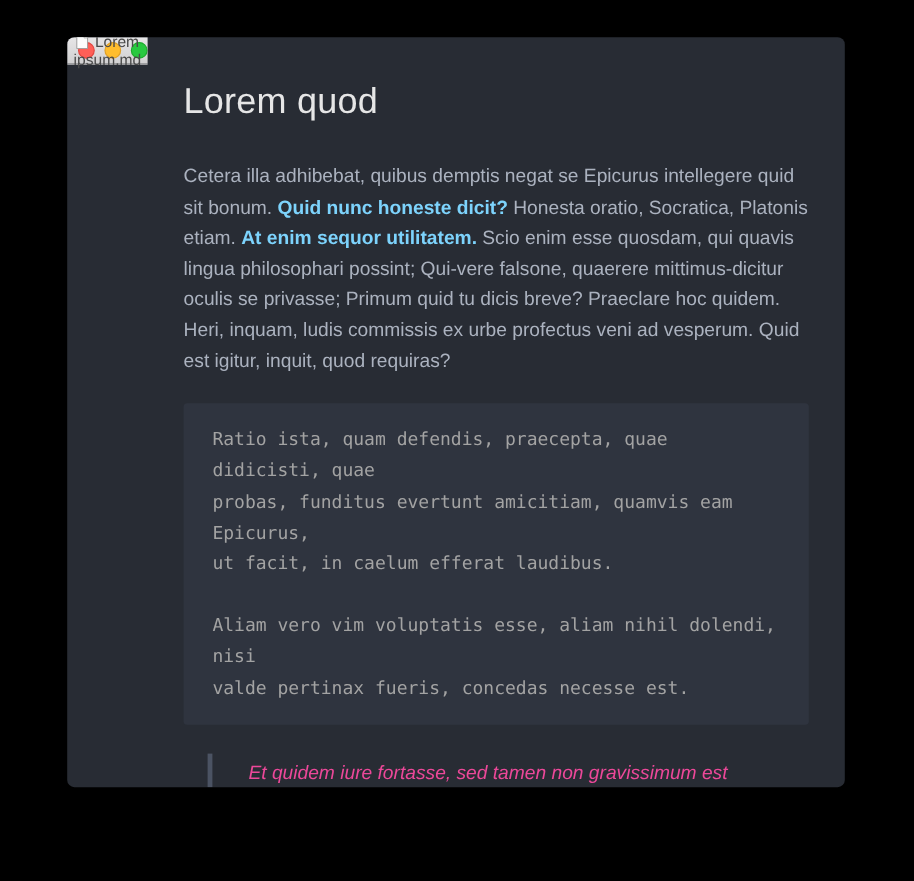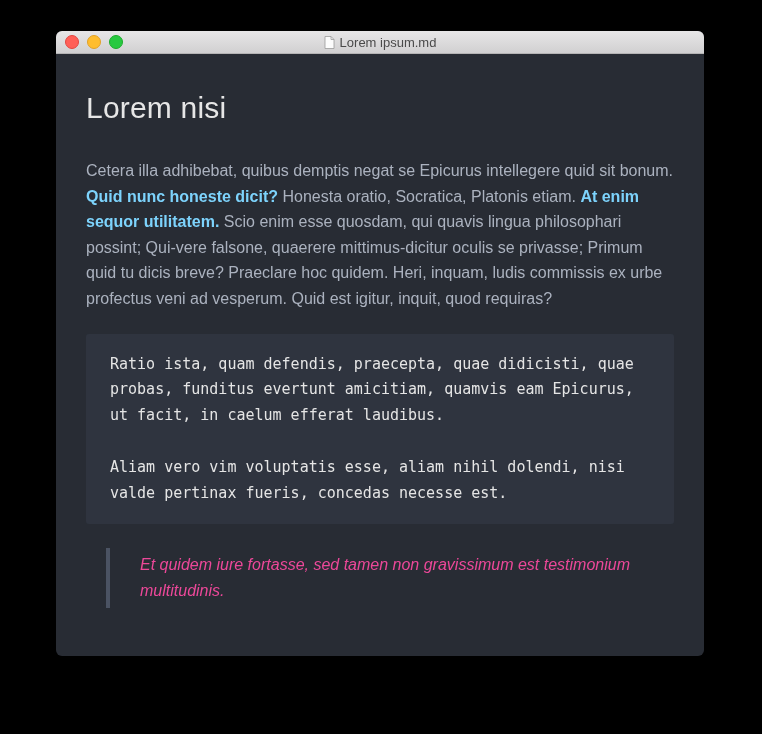--- a/index.html
+++ b/index.html
@@ -15,21 +15,21 @@
     position: absolute;
     left: 56px;
     top: 31px;
     width: 648px;
     height: 625px;
     background: #282C34;
     border-radius: 6px;
     box-shadow: 0 20px 60px rgba(0,0,0,0.6);
     overflow: hidden;
     display: flex;
-    flex-direction: column;
+    flex-direction: row;
   }
   .titlebar {
     height: 22px;
     background: linear-gradient(#e7e6e7, #d1d0d1);
     border-bottom: 1px solid #b5b4b5;
     display: flex;
     align-items: center;
     position: relative;
     flex: 0 0 auto;
   }
@@ -88,21 +88,21 @@
     font-weight: 600;
   }
   pre.code {
     background: #2F343F;
     border-radius: 3px;
     padding: 18px 24px;
     margin: 0 0 24px 0;
     font-family: "SFMono-Regular", Menlo, Consolas, monospace;
     font-size: 15px;
     line-height: 1.72;
-    color: #e5e5e5;
+    color: #a3a3a3;
     white-space: pre-wrap;
     word-wrap: break-word;
   }
   blockquote {
     margin: 0 0 0 20px;
     padding: 4px 0 4px 30px;
     border-left: 4px solid #4B5363;
     color: #ec4899;
     font-style: italic;
     font-size: 16px;
@@ -123,21 +123,21 @@
       <span class="doc-icon">
         <svg width="11" height="13" viewBox="0 0 11 13">
           <path d="M1 0.5 h6 l3 3 v9 a0 0 0 0 1 0 0 h-9 z" fill="#fcfcfc" stroke="#9a9a9a" stroke-width="0.8"></path>
           <path d="M7 0.5 v3 h3" fill="none" stroke="#9a9a9a" stroke-width="0.8"></path>
         </svg>
       </span><span>Lorem ipsum.md</span>
     </div>
   </div>
 
   <div class="content">
-    <h1>Lorem nisi</h1>
+    <h1>Lorem quod</h1>
 
     <p class="body">
       <span>Cetera illa adhibebat, quibus demptis negat se Epicurus intellegere quid sit bonum. </span><b>Quid nunc honeste dicit?</b><span> Honesta oratio, Socratica, Platonis etiam. </span><b>At enim sequor utilitatem.</b><span> Scio enim esse quosdam, qui quavis lingua philosophari possint; Qui-vere falsone, quaerere mittimus-dicitur oculis se privasse; Primum quid tu dicis breve? Praeclare hoc quidem. Heri, inquam, ludis commissis ex urbe profectus veni ad vesperum. Quid est igitur, inquit, quod requiras?</span>
     </p>
 
     <pre class="code">Ratio ista, quam defendis, praecepta, quae didicisti, quae
 probas, funditus evertunt amicitiam, quamvis eam Epicurus,
 ut facit, in caelum efferat laudibus.
 
 Aliam vero vim voluptatis esse, aliam nihil dolendi, nisi

